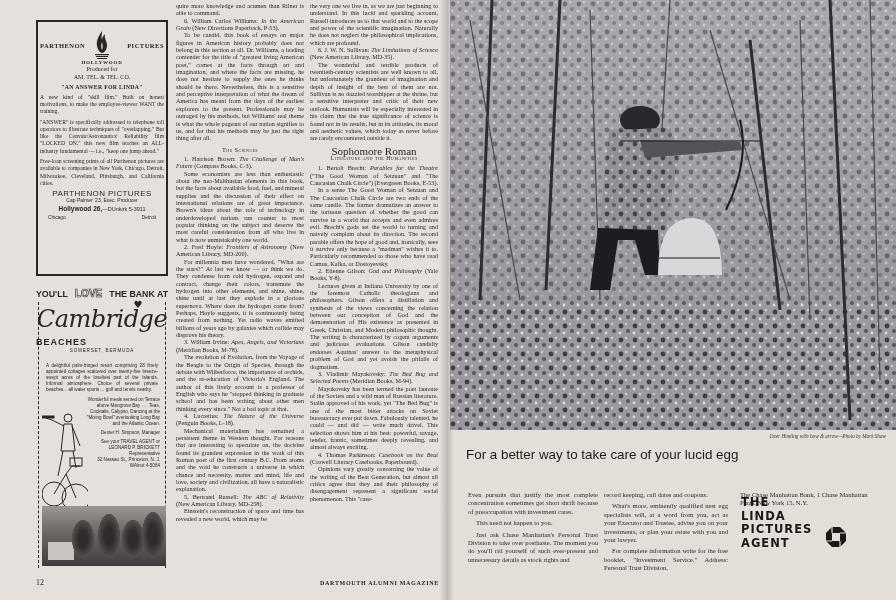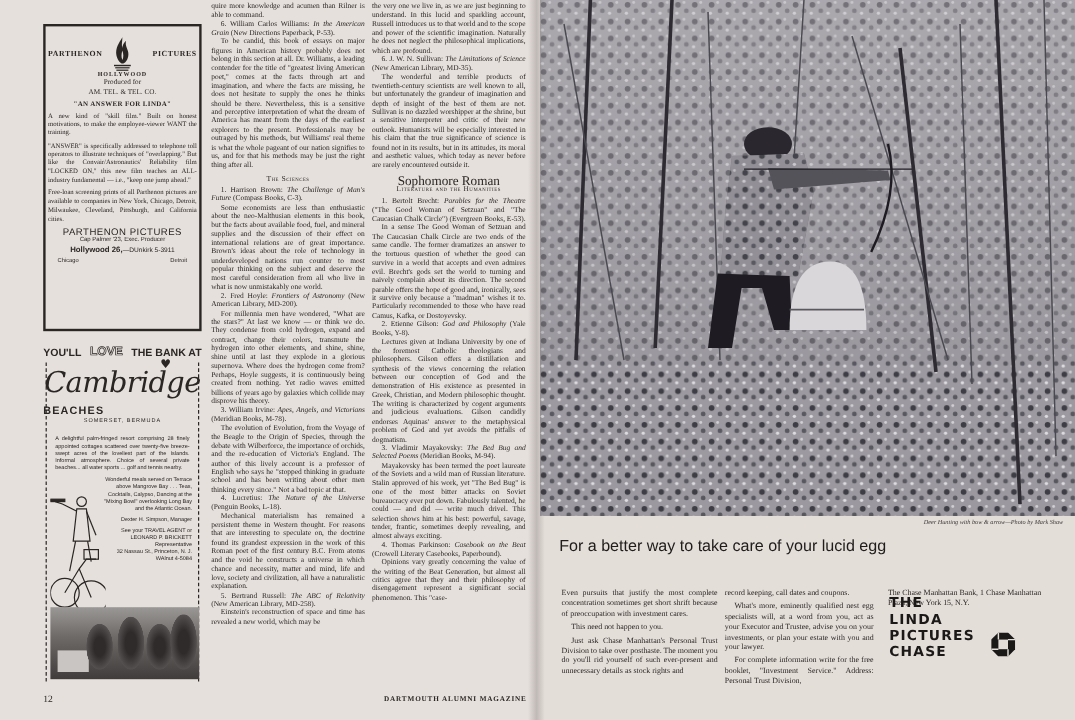--- a/index.html
+++ b/index.html
@@ -252,19 +252,19 @@
   <p class="ind">For complete information write for the free booklet, "Investment Service." Address: Personal Trust Division,</p>
 </div>
 <div class="chase-col cc3">
   <p>The Chase Manhattan Bank, 1 Chase Manhattan Plaza, New York 15, N.Y.</p>
 </div>
 
 <div class="chase-logo-text">
   <div>THE</div>
   <div>LINDA</div>
   <div>PICTURES</div>
-  <div>CHASE</div>
+  <div>AGENT</div>
 </div>
 <svg class="chase-octagon" viewBox="0 0 20 20">
   <path d="M6 0 L14 0 L20 6 L20 14 L14 20 L6 20 L0 14 L0 6 Z" fill="#1b1918"></path>
   <rect x="6" y="6" width="8" height="8" fill="#e4ded9"></rect>
   <path d="M6 0 L6 6 M14 20 L14 14 M0 14 L6 14 M20 6 L14 6" stroke="#e4ded9" stroke-width="1.2"></path>
 </svg>
 
 </body></html>

